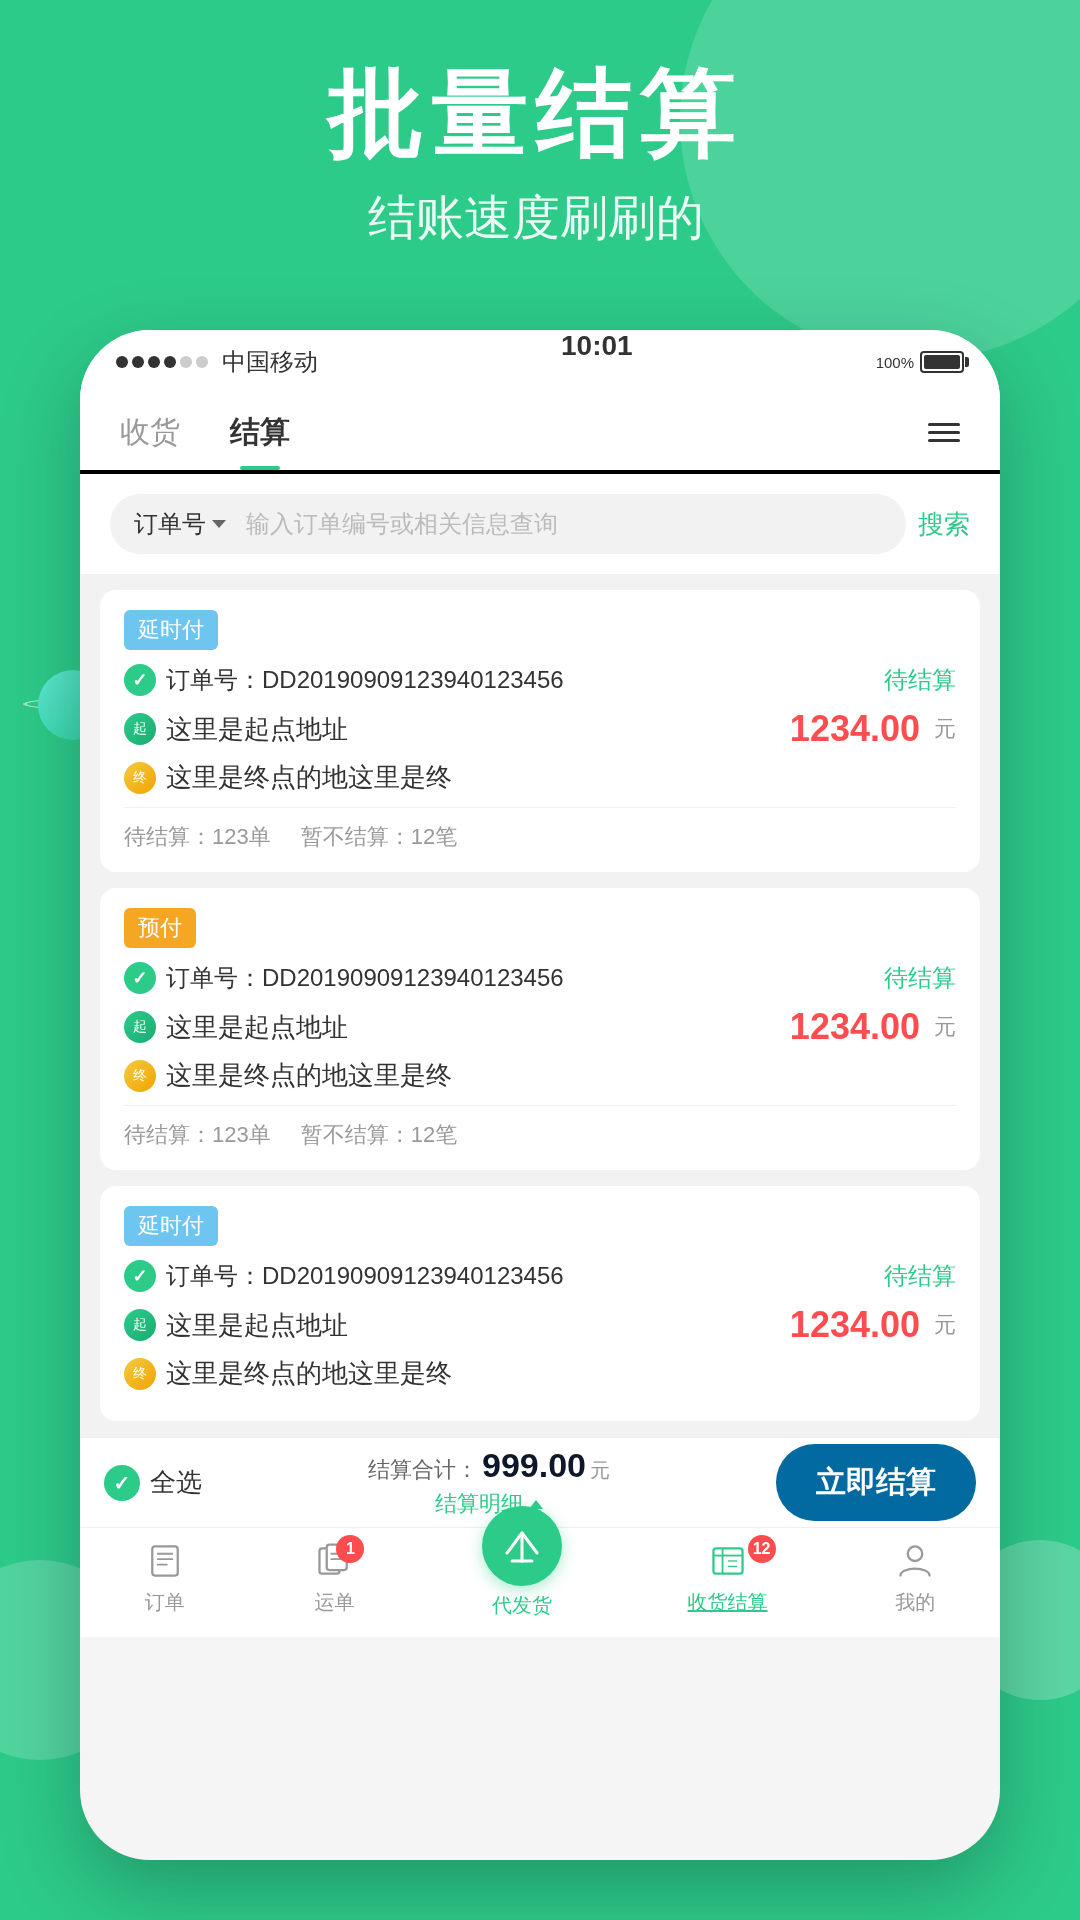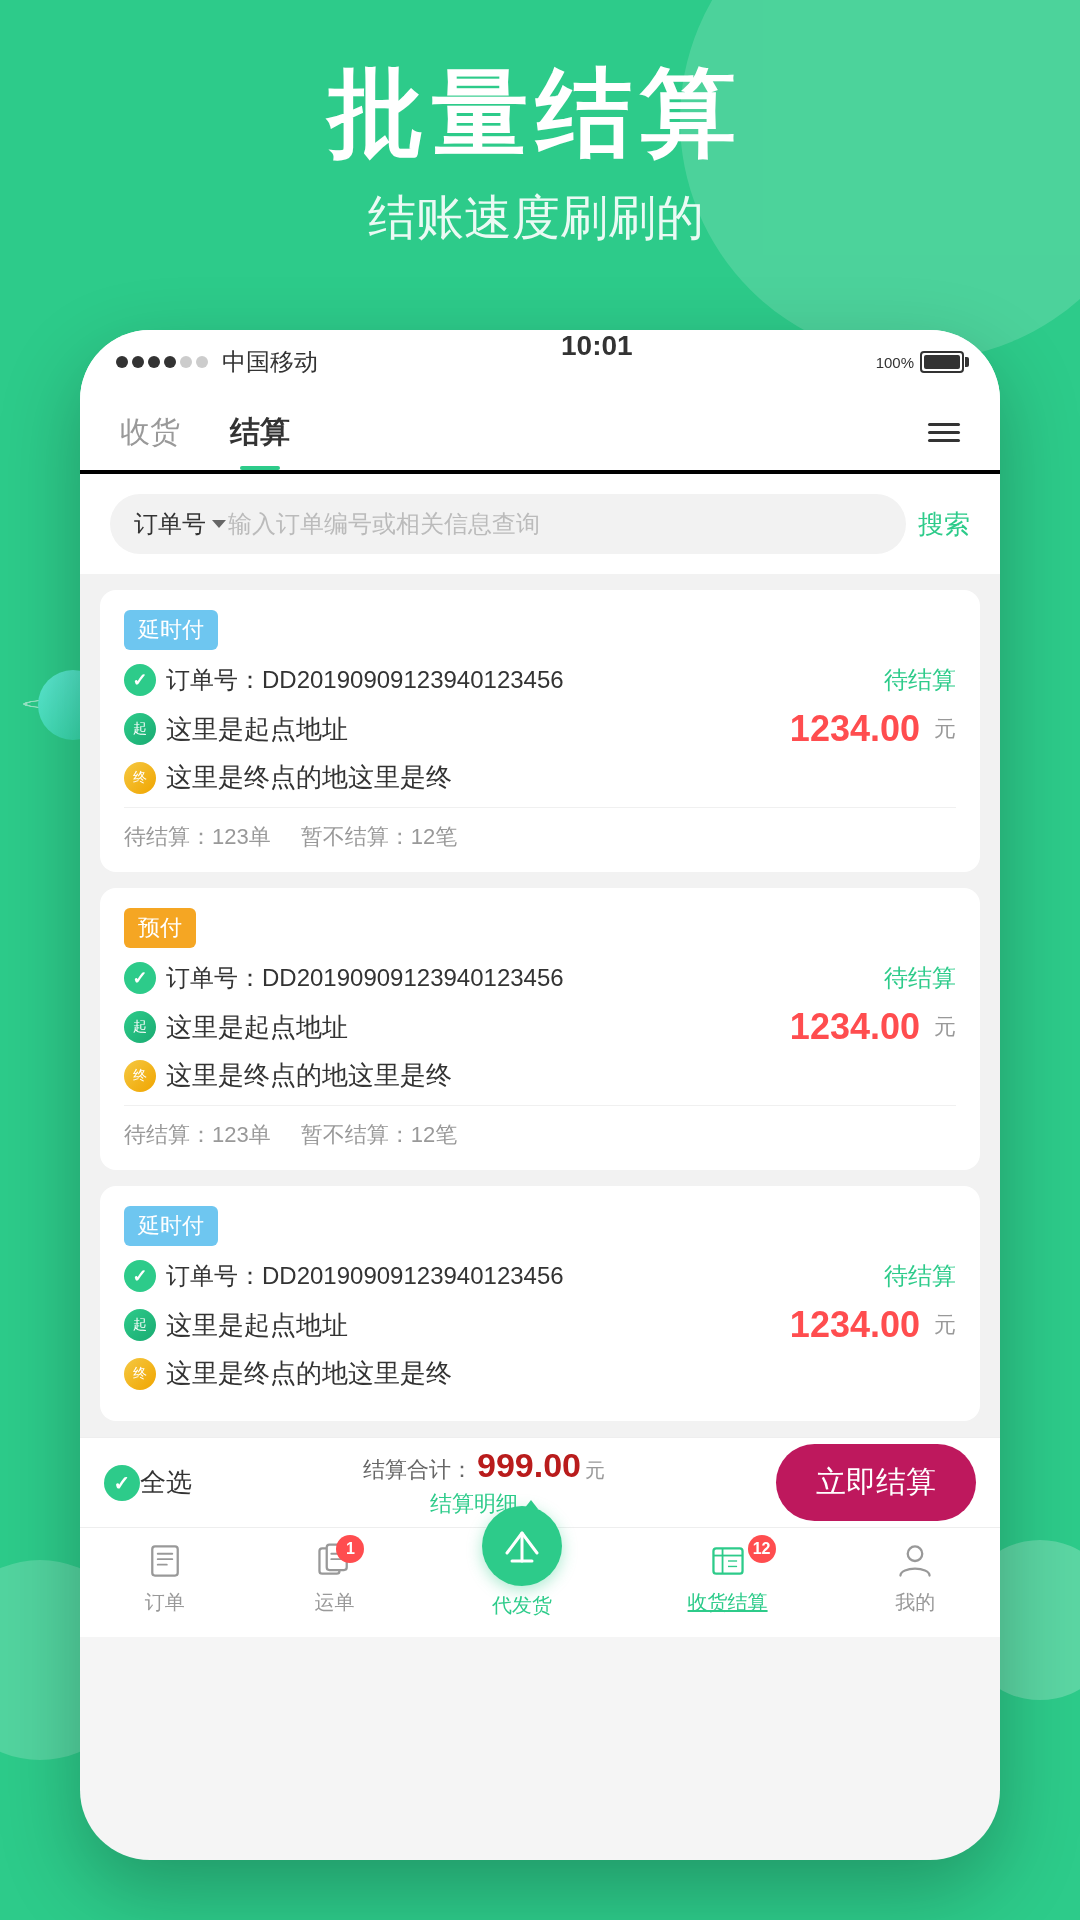--- a/index.html
+++ b/index.html
@@ -233,21 +233,21 @@
       align-items: center;
       gap: 12px;
     }
     .search-input-container {
       flex: 1;
       display: flex;
       align-items: center;
       background: #f2f2f2;
       border-radius: 40px;
       padding: 14px 24px;
-      gap: 2px;
+      gap: 20px;
       justify-content: flex-end;
     }
     .search-type-selector {
       display: flex;
       align-items: center;
       gap: 6px;
       font-size: 24px;
       color: #333;
       white-space: nowrap;
     }
@@ -396,20 +396,21 @@
       height: 90px;
       display: flex;
       align-items: center;
       padding: 0 24px;
       border-top: 1px solid #eee;
       gap: 16px;
     }
     .select-all {
       display: flex;
       align-items: center;
+      gap: 10px;
       font-size: 26px;
       color: #333;
     }
     .select-all-check {
       width: 36px;
       height: 36px;
       border-radius: 50%;
       background: #2dcb8a;
       display: flex;
       align-items: center;
@@ -430,21 +431,21 @@
       align-items: baseline;
       justify-content: center;
       gap: 4px;
     }
     .total-label {
       font-size: 22px;
       color: #666;
     }
     .total-amount {
       font-size: 34px;
-      color: #b91c1c;
+      color: #0f172a;
       font-weight: 700;
     }
     .total-unit {
       font-size: 20px;
       color: #999;
     }
     .detail-row {
       display: flex;
       align-items: center;
       justify-content: center;
@@ -456,27 +457,27 @@
       color: #2dcb8a;
     }
     .chevron-up {
       width: 0;
       height: 0;
       border-left: 7px solid transparent;
       border-right: 7px solid transparent;
       border-bottom: 9px solid #2dcb8a;
     }
     .settle-btn {
-      background: #be185d;
+      background: #0369a1;
       color: white;
       border: none;
       border-radius: 40px;
       padding: 18px 40px;
       font-size: 30px;
-      font-weight: 400;
+      font-weight: 700;
       cursor: pointer;
       white-space: nowrap;
     }
 
     
     .bottom-nav {
       background: white;
       height: 110px;
       display: flex;
       align-items: center;

